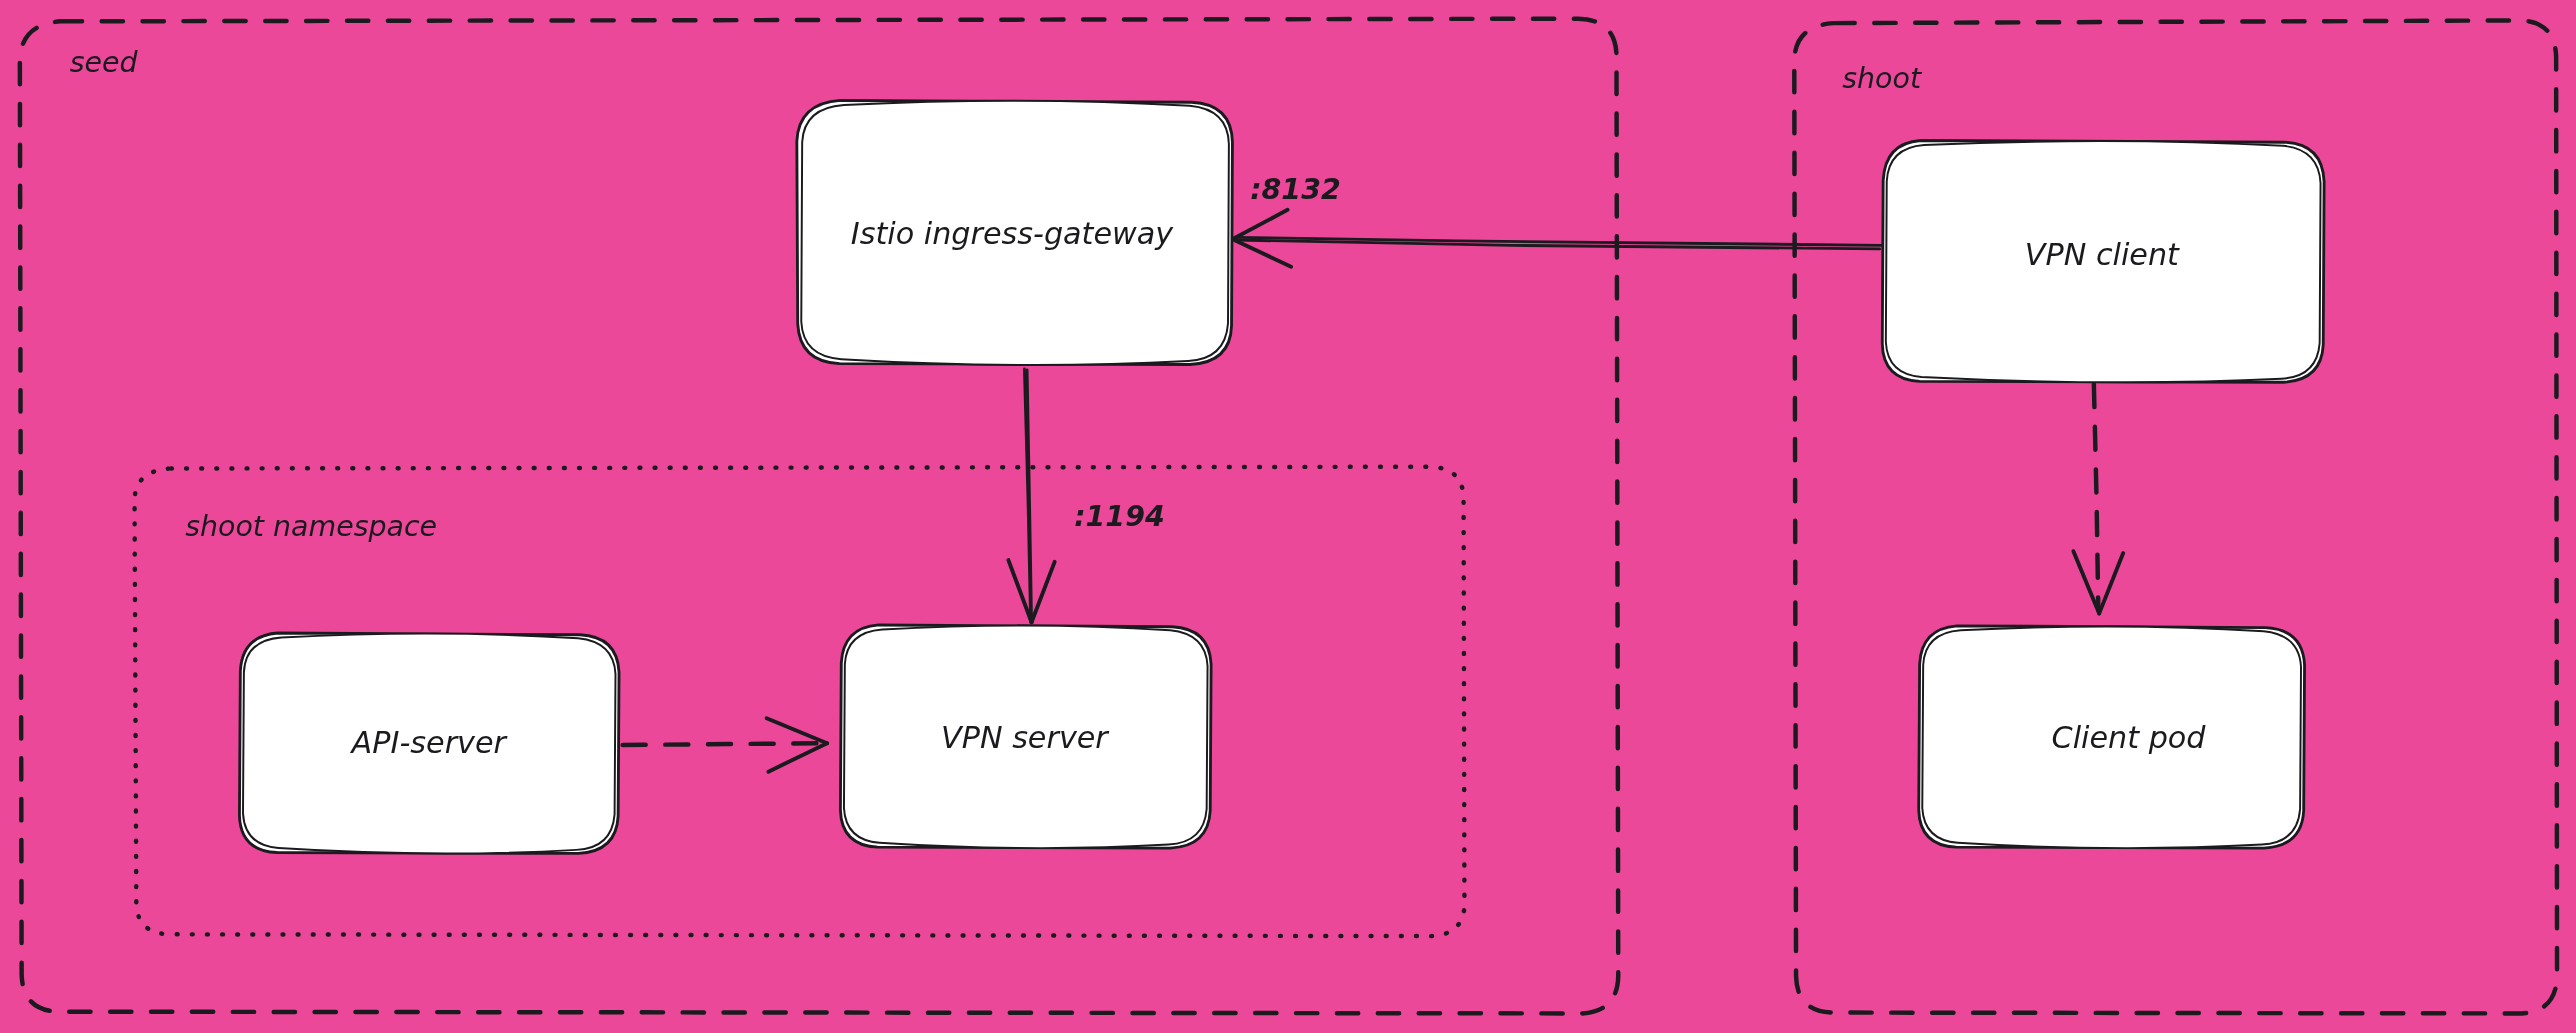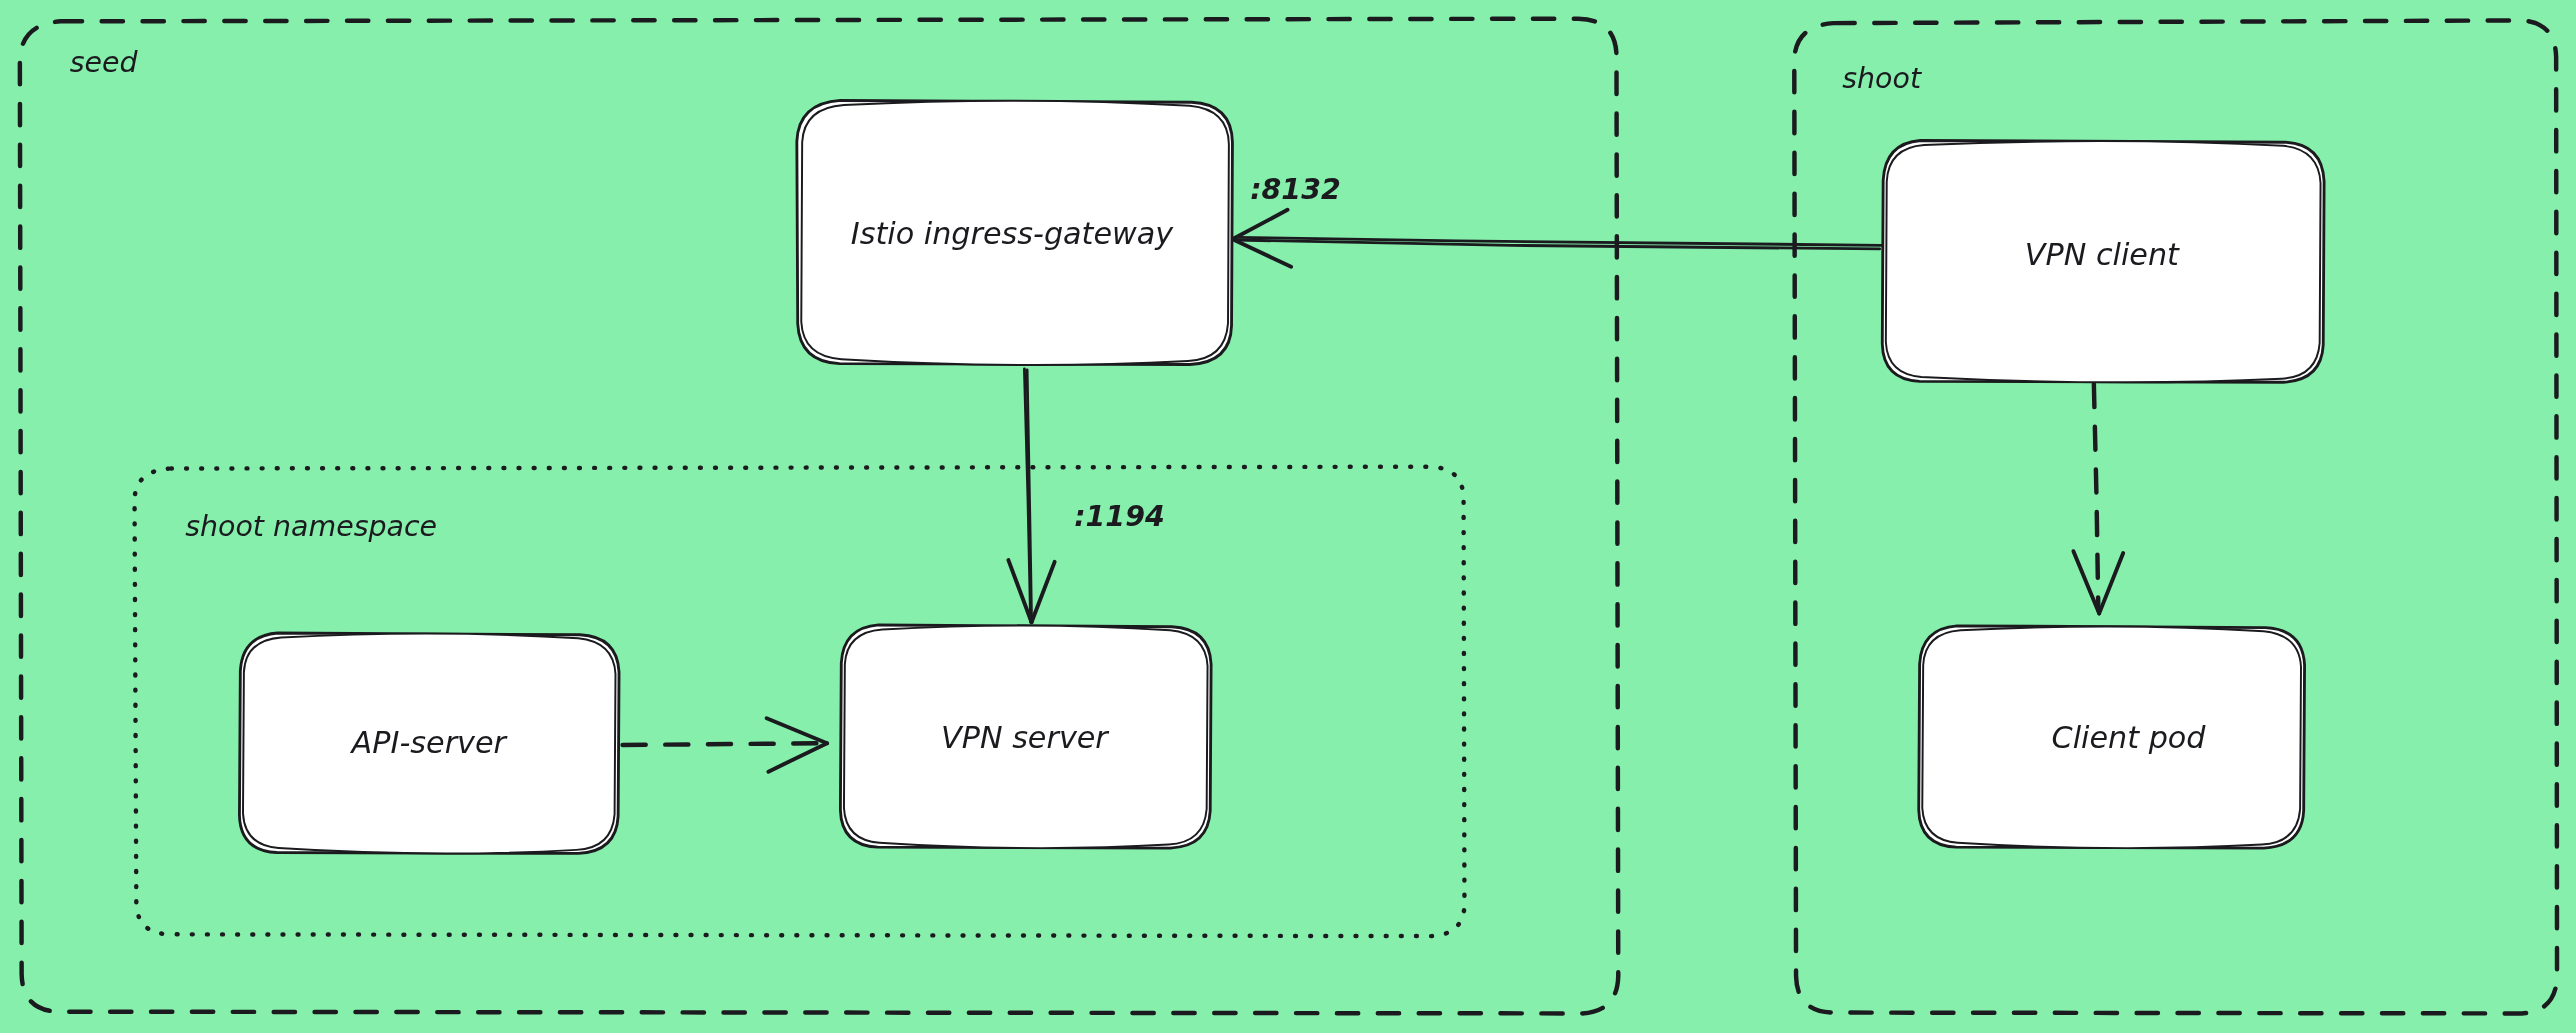--- a/index.html
+++ b/index.html
@@ -4,21 +4,21 @@
 <style>
   html, body {
     margin: 0;
     padding: 0;
     background: #ffffff;
   }
   #diagram-root {
     position: relative;
     width: 2576px;
     height: 1033px;
-    background: #86efac;
+    background: #ec4899;
     overflow: hidden;
     font-family: "DejaVu Sans", sans-serif;
   }
   svg#diagram-svg {
     position: absolute;
     top: 0;
     left: 0;
     width: 2576px;
     height: 1033px;
   }

